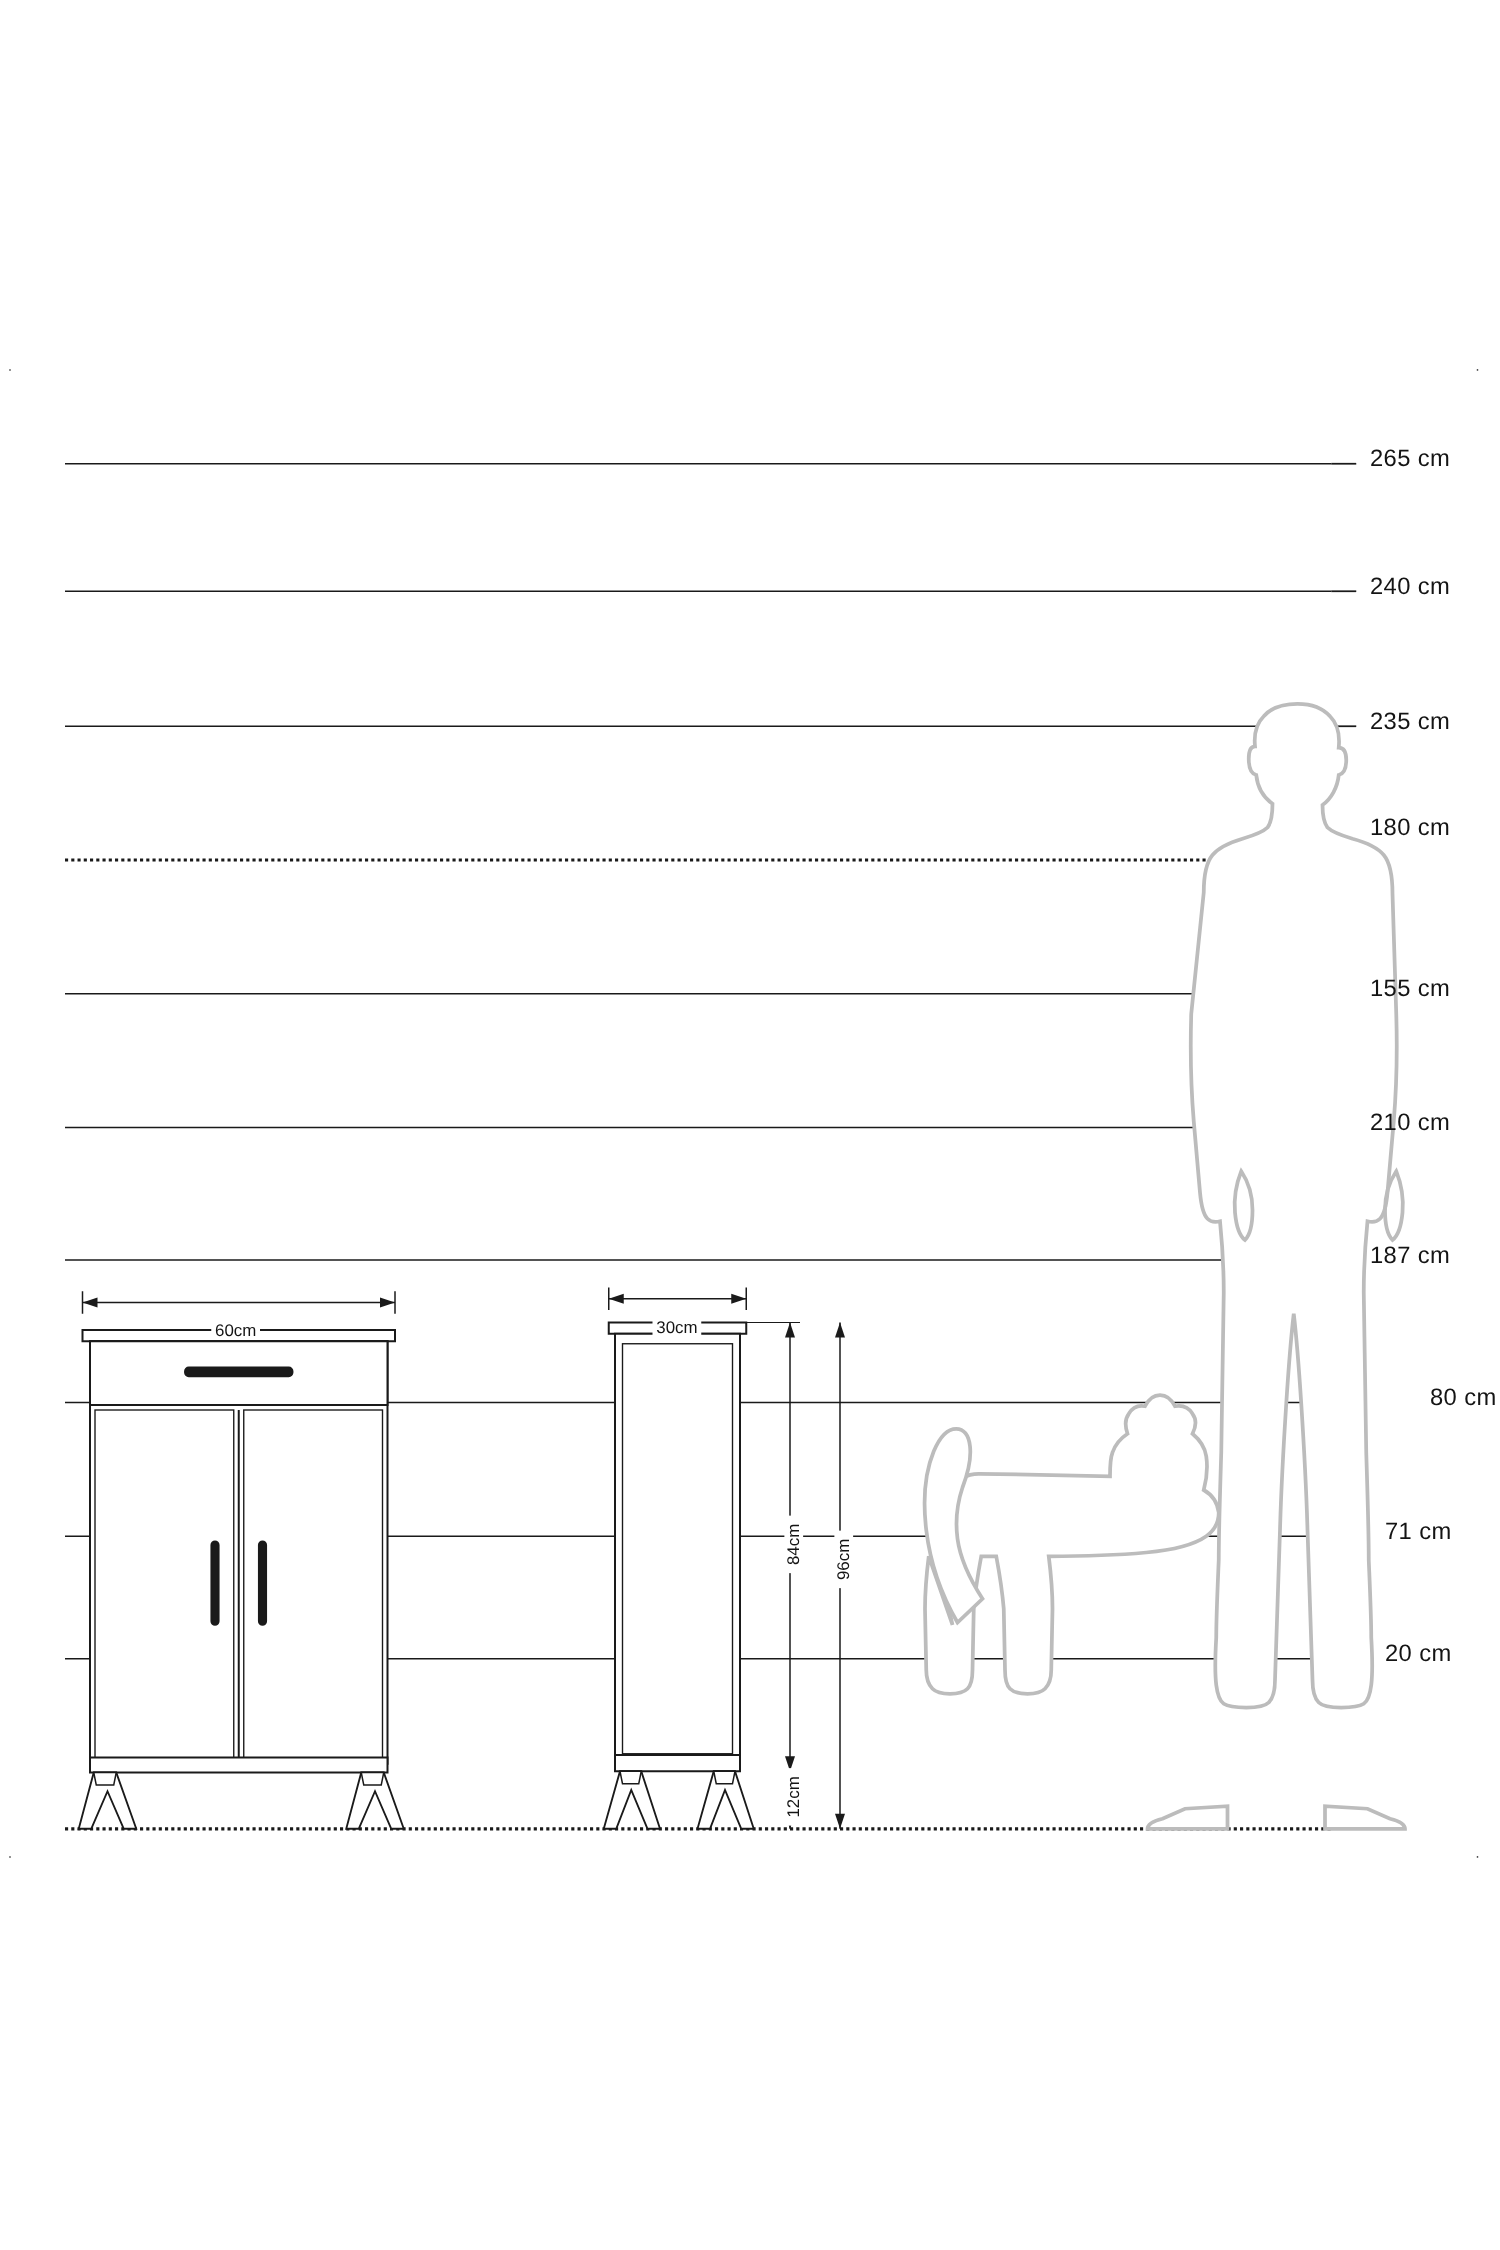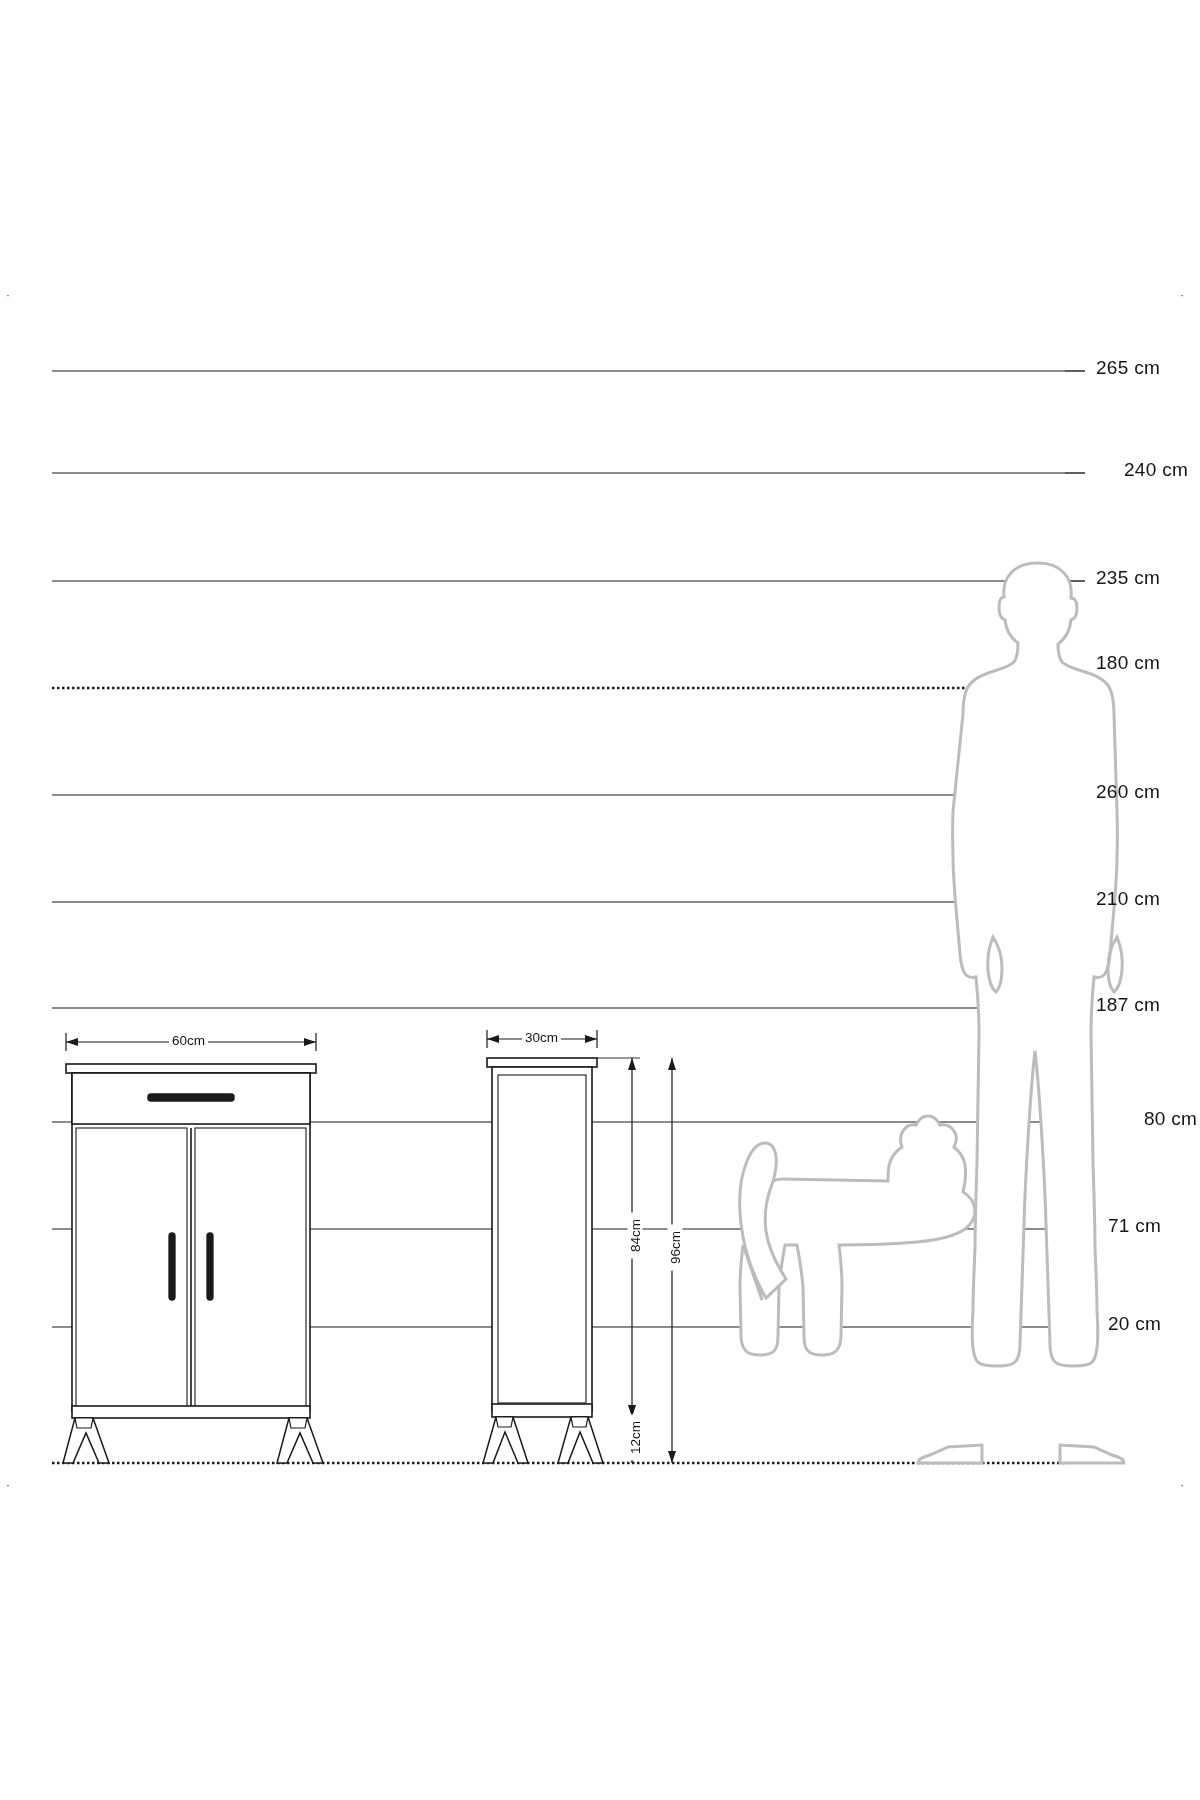--- a/index.html
+++ b/index.html
@@ -36,20 +36,21 @@
     font-family: "Liberation Sans", sans-serif;
   }
   .dim-label-h {
     position: absolute;
     font-size: 13.5px;
     color: #141414;
     white-space: nowrap;
     font-family: "Liberation Sans", sans-serif;
     background: #ffffff;
     padding: 0 3px;
+    margin-top: 24px;
   }
   .dim-label-v {
     position: absolute;
     font-size: 13.5px;
     color: #141414;
     white-space: nowrap;
     font-family: "Liberation Sans", sans-serif;
     transform-origin: center center;
     transform: rotate(-90deg);
     background: #ffffff;
@@ -281,24 +282,24 @@
 
     <g stroke="#1a1a1a" stroke-width="1.2">
       <line x1="632" y1="1417" x2="632" y2="1463"></line>
       <polygon points="632,1417 628,1428 636,1428" fill="#1a1a1a" stroke="none"></polygon>
       <polygon points="632,1463 628,1452 636,1452" fill="#1a1a1a" stroke="none"></polygon>
     </g>
 
   </svg>
 
   <div class="scale-label" style="left:1096px; top:357px;">265 cm</div>
-  <div class="scale-label" style="left:1124px; top:459px;text-align:right;">240 cm</div>
+  <div class="scale-label" style="left:1096px; top:459px;text-align:right;">240 cm</div>
   <div class="scale-label" style="left:1096px; top:567px;">235 cm</div>
   <div class="scale-label" style="left:1096px; top:652px;text-align:center;">180 cm</div>
-  <div class="scale-label" style="left:1096px; top:781px;">260 cm</div>
+  <div class="scale-label" style="left:1096px; top:781px;">155 cm</div>
   <div class="scale-label" style="left:1096px; top:888px;">210 cm</div>
   <div class="scale-label" style="left:1096px; top:994px;">187 cm</div>
   <div class="scale-label" style="left:1144px; top:1108px;">80 cm</div>
   <div class="scale-label" style="left:1108px; top:1215px;">71 cm</div>
   <div class="scale-label" style="left:1108px; top:1313px;">20 cm</div>
 
   <div class="dim-label-h" style="left:169px; top:1033px;">60cm</div>
   <div class="dim-label-h" style="left:522px; top:1030px;">30cm</div>
 
   <div class="dim-label-v" style="left:612px; top:1228px; width:42px; text-align:center;">84cm</div>

